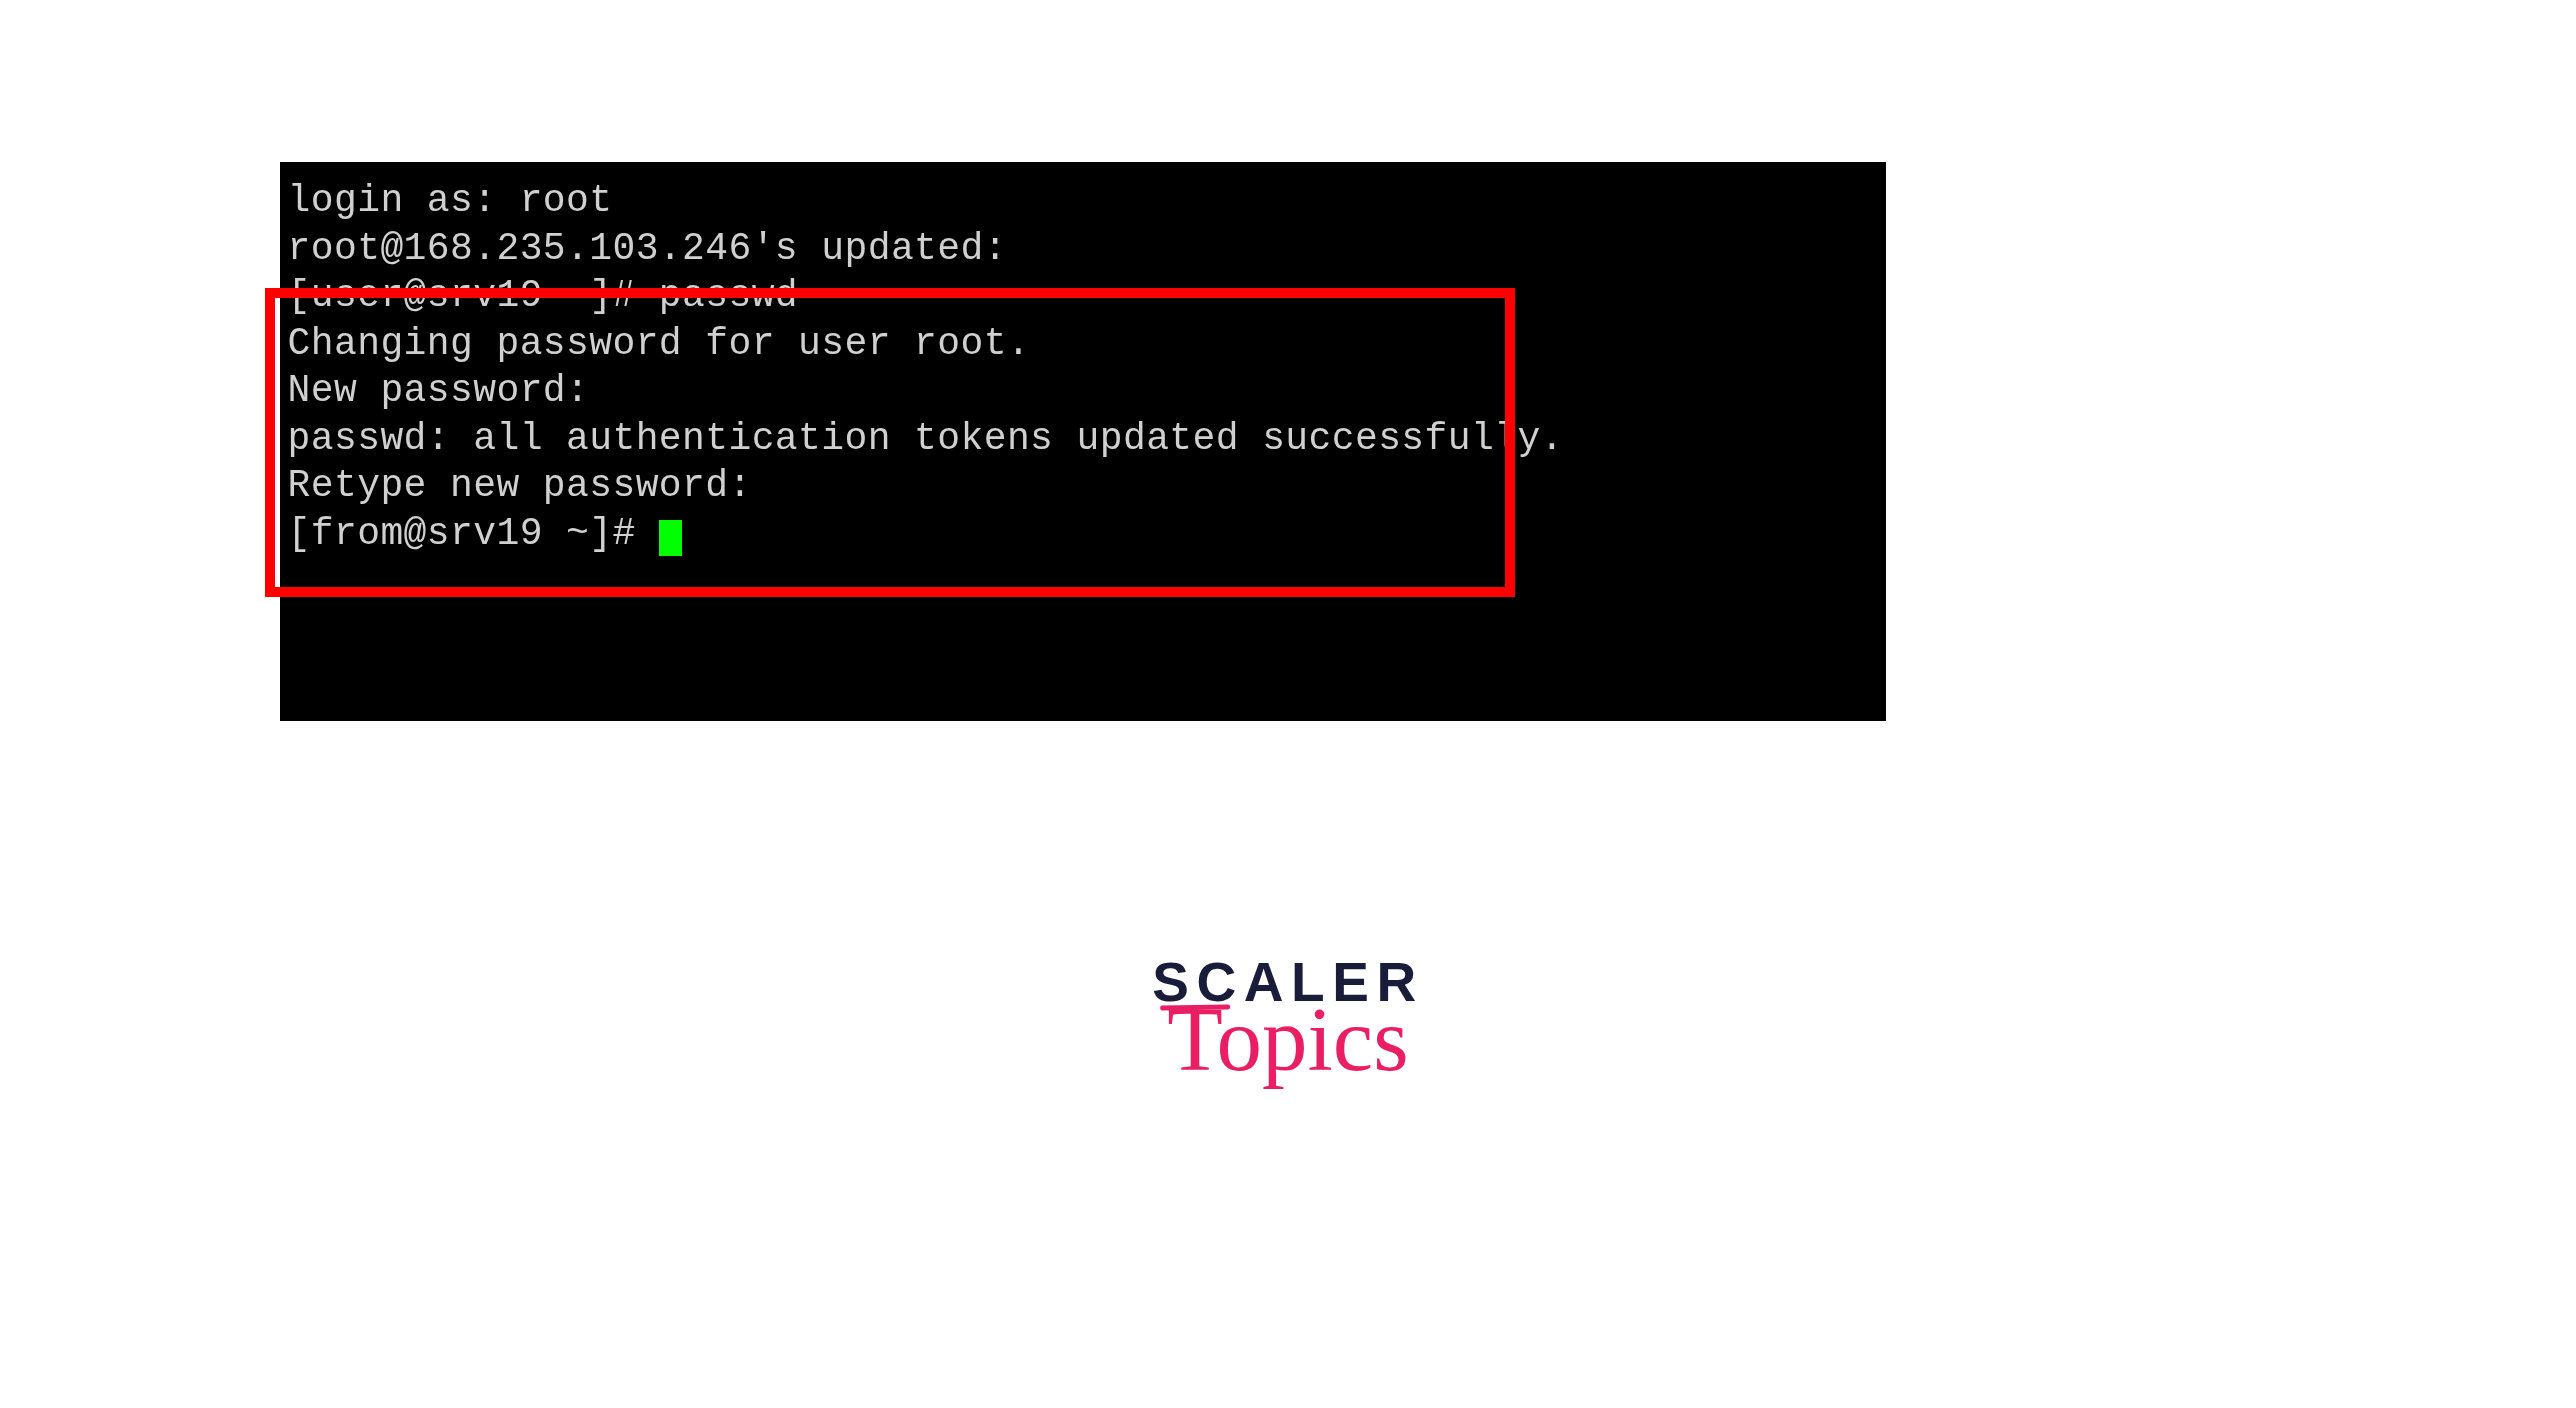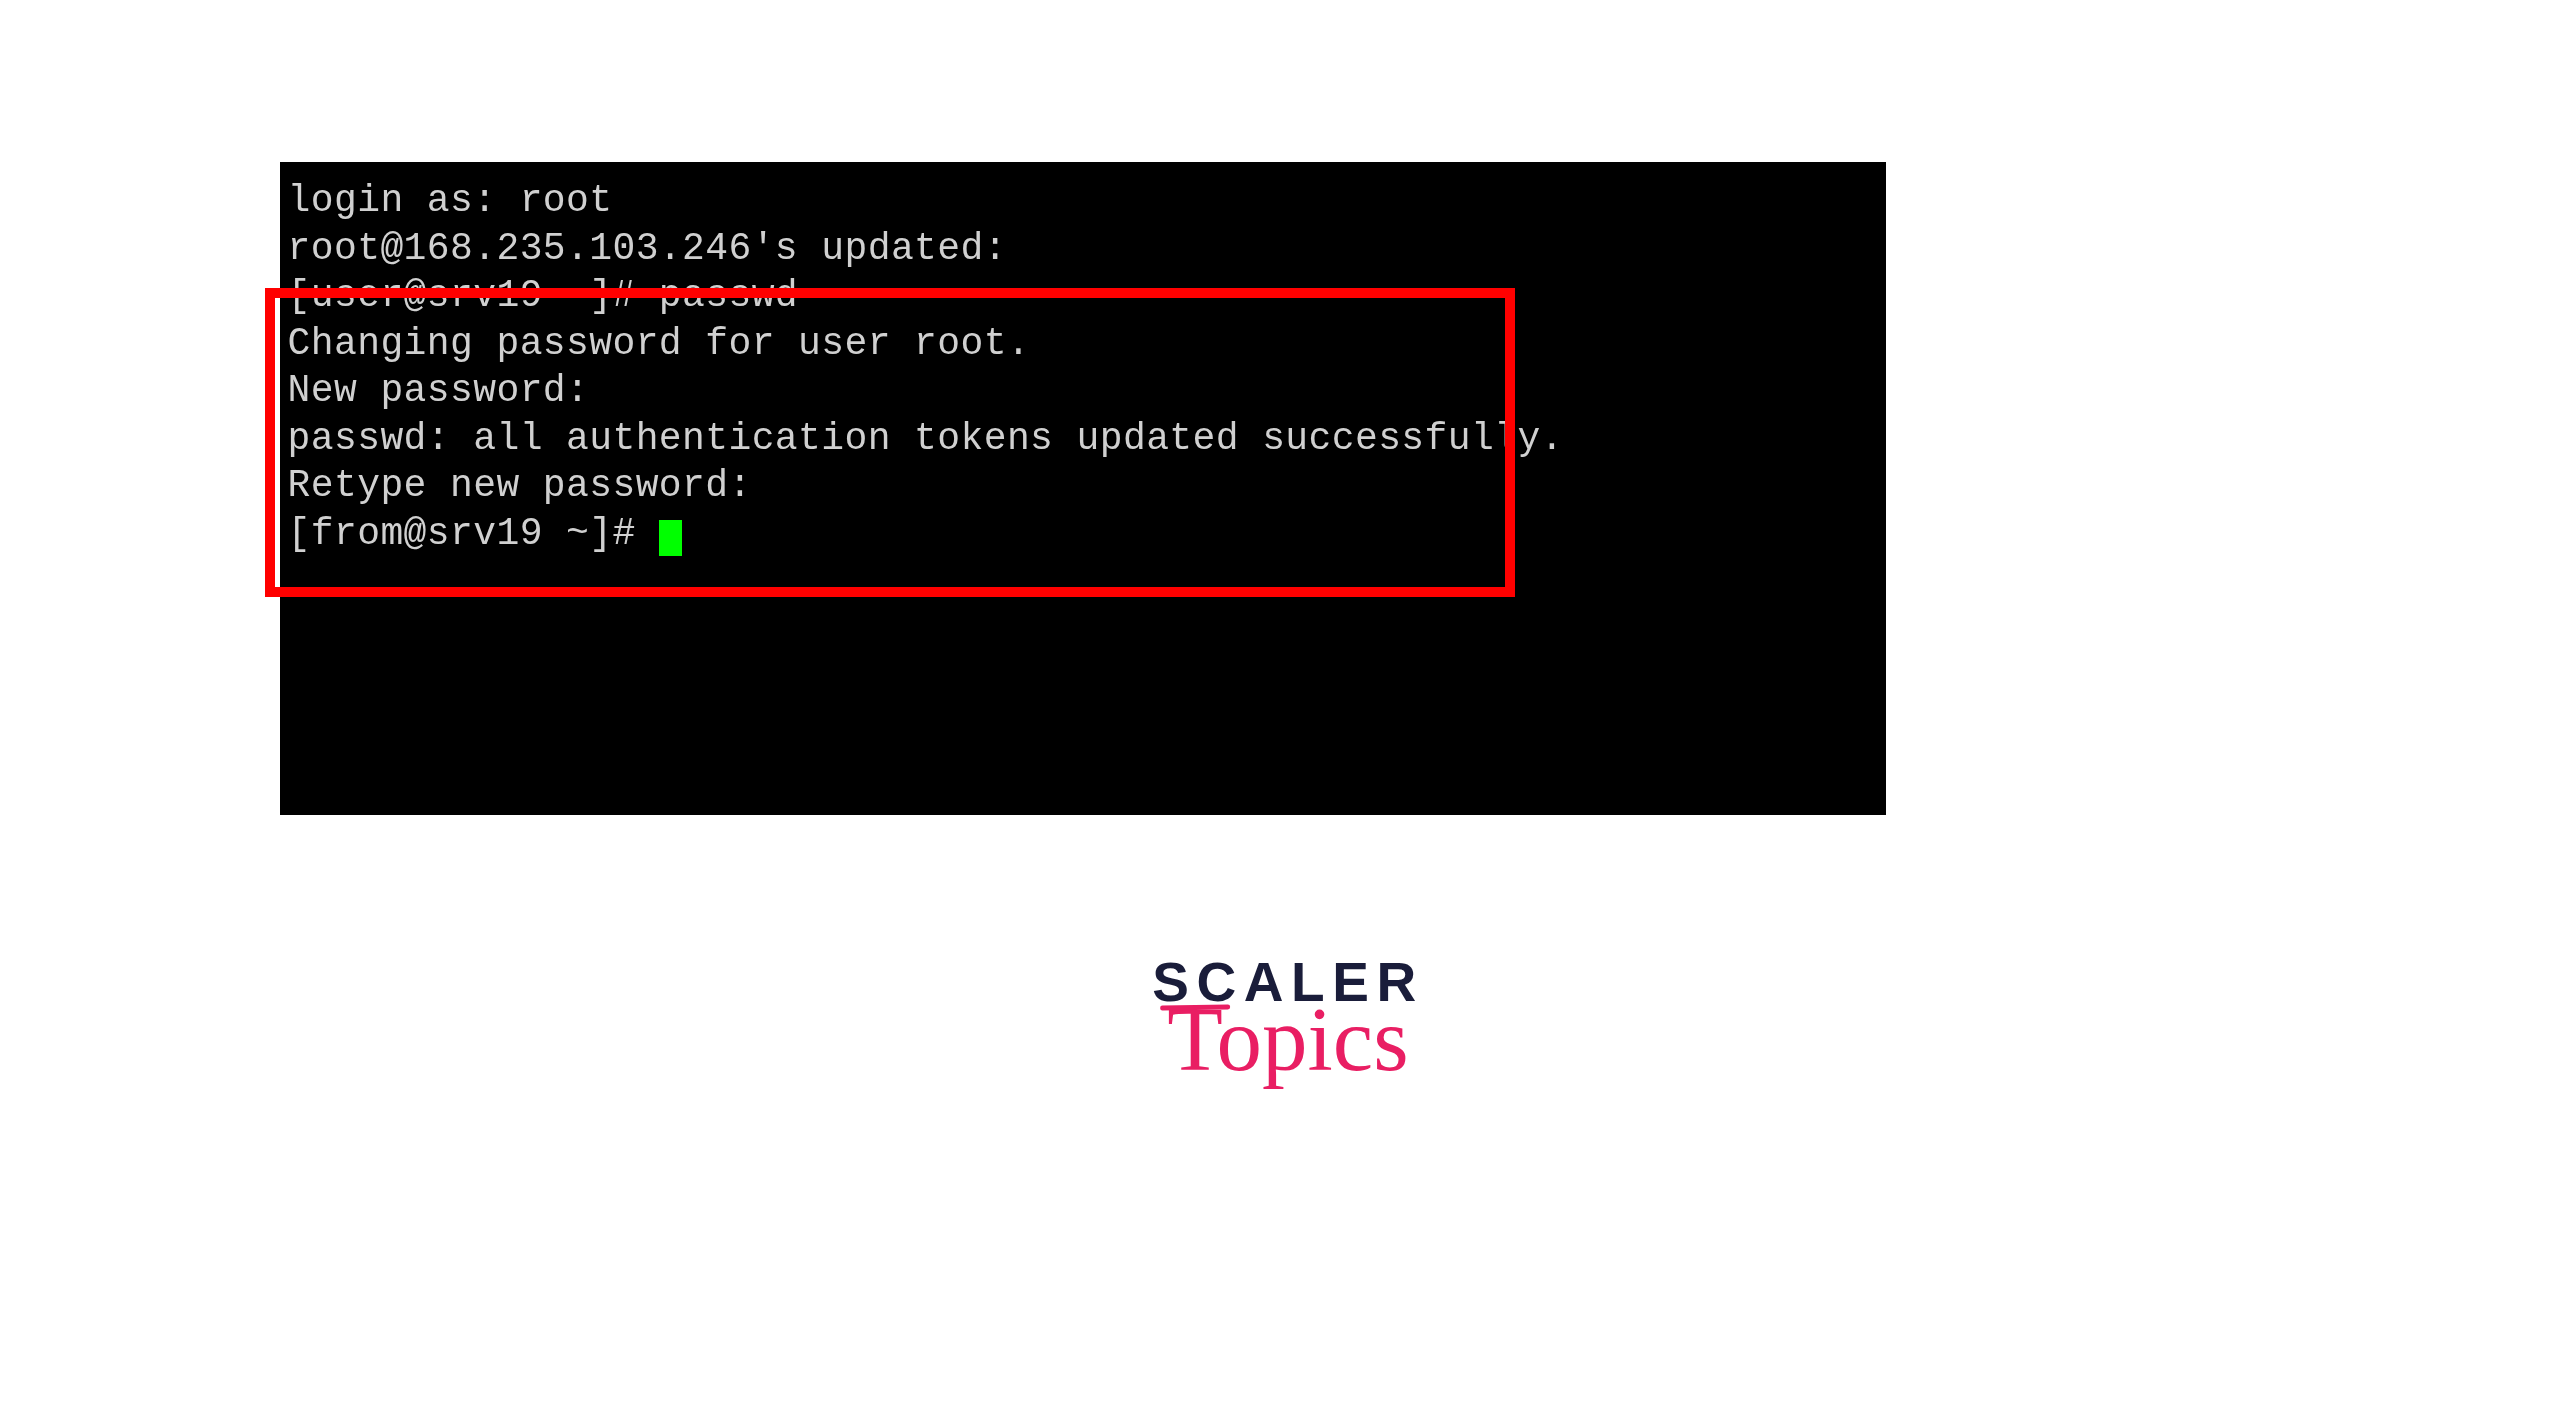--- a/index.html
+++ b/index.html
@@ -14,21 +14,21 @@
       background: #ffffff;
       position: relative;
       font-family: 'Courier New', Courier, monospace;
     }
 
     .terminal {
       position: absolute;
       left: 280px;
       top: 162px;
       width: 1606px;
-      height: 653px;
+      height: 559px;
       background: #000000;
       padding: 15px 7.6px;
       overflow: hidden;
     }
 
     .terminal-line {
       color: #d0d0d0;
       font-size: 38px;
       line-height: 1.25;
       white-space: pre;

